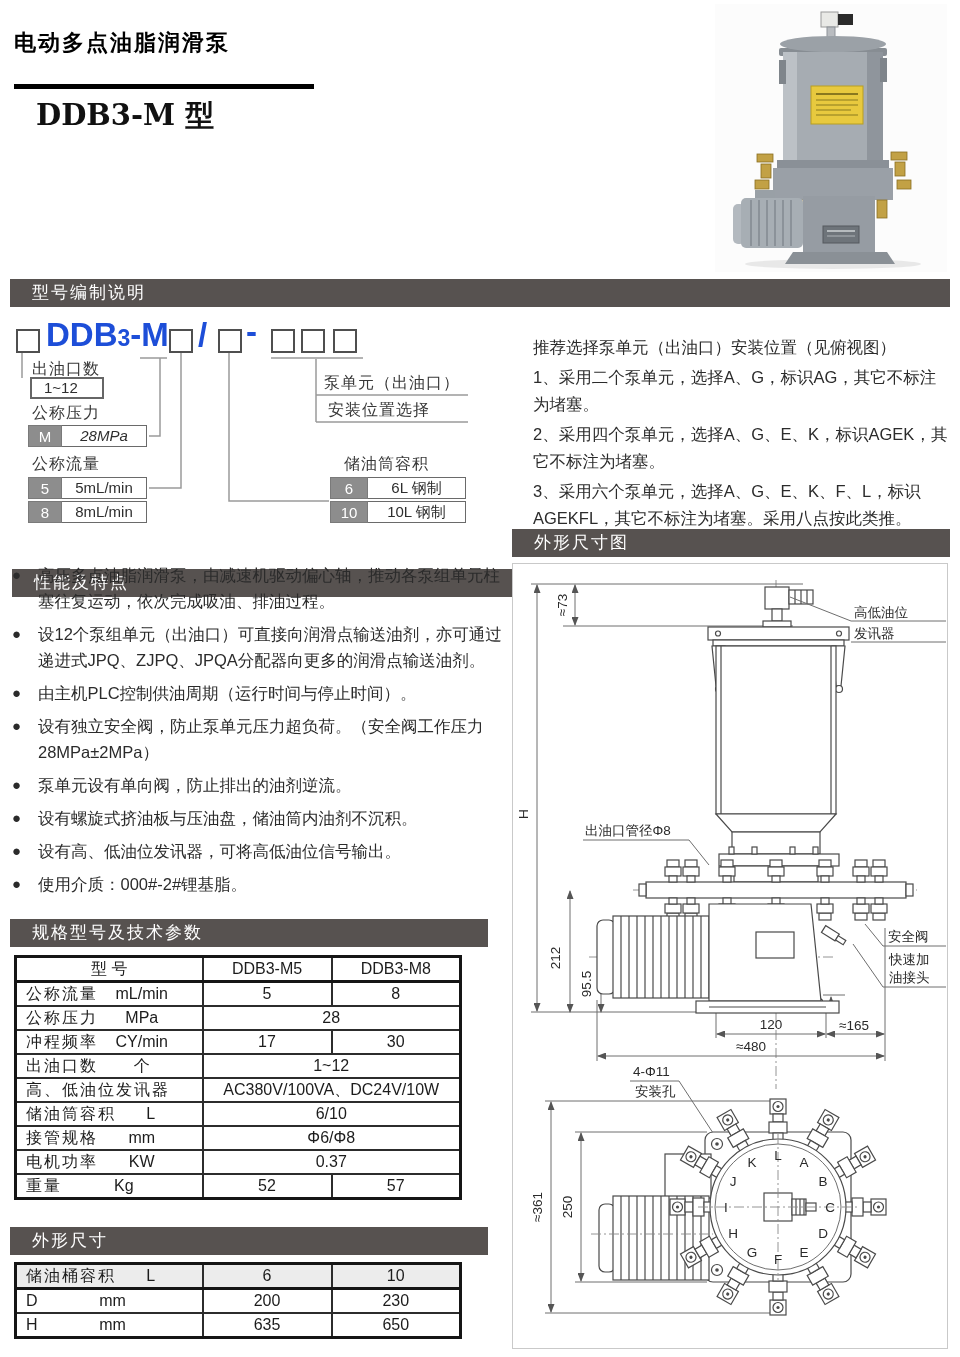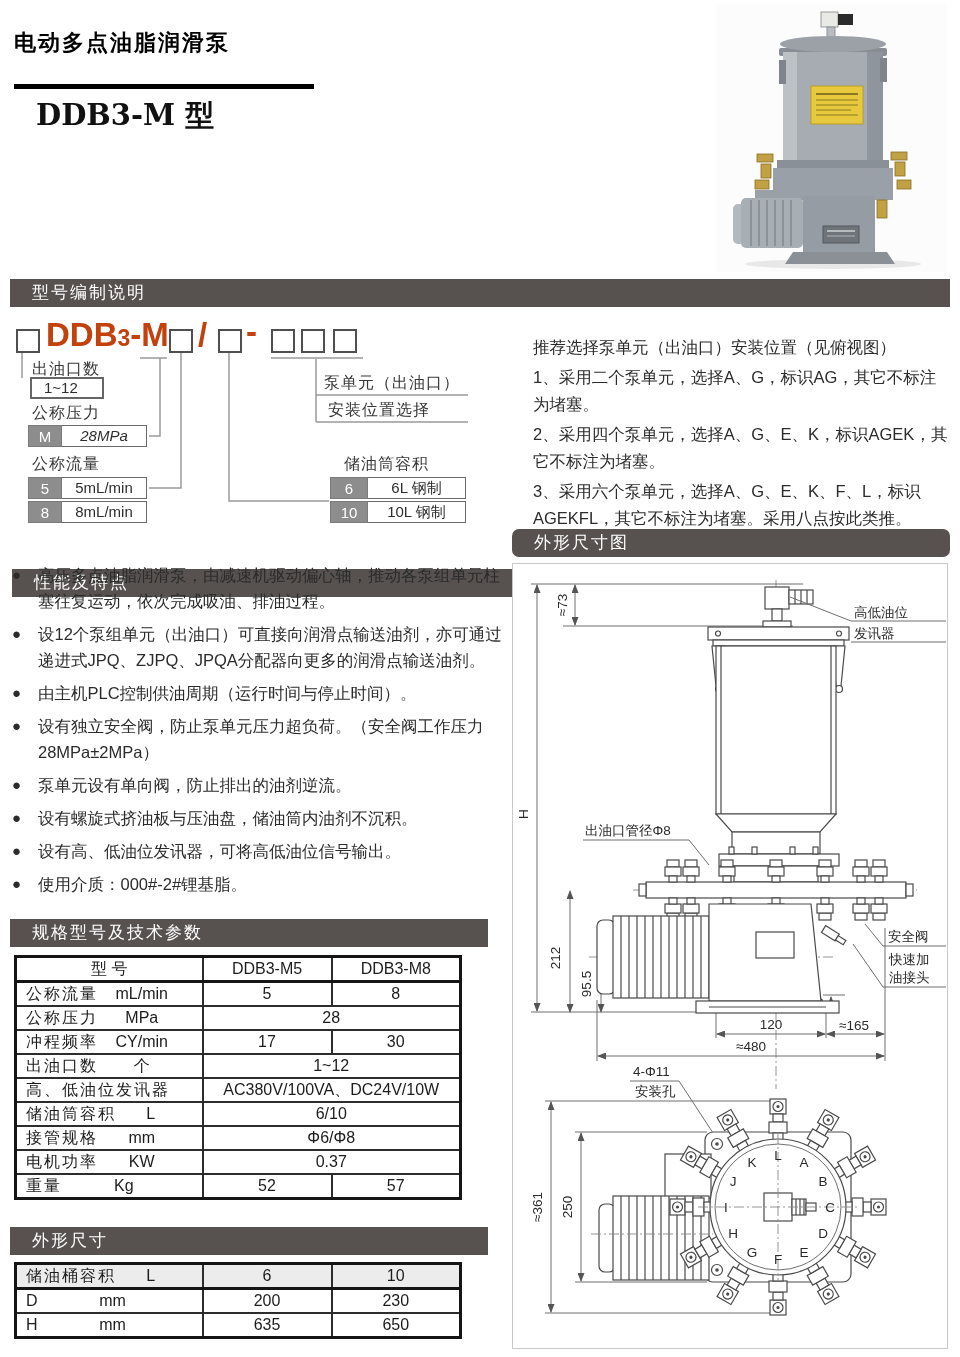--- a/index.html
+++ b/index.html
@@ -6,21 +6,21 @@
   body{font-family:"Liberation Sans","DejaVu Sans",sans-serif;color:#2e2e2e;}
   .page{position:relative;width:960px;height:1357px;background:#fff;overflow:hidden;}
   .doc-title{position:absolute;left:14px;top:28px;font-size:22px;font-weight:900;letter-spacing:2px;color:#000;}
   .title-rule{position:absolute;left:14px;top:84px;width:300px;height:5px;background:#000;}
   .doc-subtitle{position:absolute;left:36px;top:96px;font-size:29px;font-weight:700;font-family:"DejaVu Serif","Liberation Serif",serif;color:#111;}
   .bar{position:absolute;height:28px;background:#575250;color:#fff;font-size:17px;line-height:28px;padding-left:22px;letter-spacing:2px;box-sizing:border-box;}
   
   .mc{position:absolute;left:10px;top:318px;width:498px;height:216px;}
   .mc svg.lines{position:absolute;left:0;top:0;}
   .mc-box{position:absolute;width:24px;height:24px;border:2px solid #4f4f4f;background:#fff;box-sizing:border-box;}
-  .mc-big{position:absolute;font-size:33px;font-weight:600;color:#c2410c;line-height:34px;white-space:nowrap;}
+  .mc-big{position:absolute;font-size:33px;font-weight:600;color:#1d4ed8;line-height:34px;white-space:nowrap;}
   .mc-big .sub{font-size:23px;}
   .mc-lbl{position:absolute;font-size:16px;color:#373737;letter-spacing:1px;white-space:nowrap;}
   .mc-val{position:absolute;height:22px;border:2px solid #666;background:#fff;font-size:15px;line-height:18px;padding-left:12px;box-sizing:border-box;}
   .mc-row{position:absolute;display:flex;}
   .kcell{width:34px;height:22px;background:#8d8d8d;color:#fff;text-align:center;line-height:22px;font-size:15px;border:1px solid #7a7a7a;box-sizing:border-box;}
   .vcell{height:22px;background:#fff;border:1px solid #6a6a6a;border-left:none;text-align:center;line-height:20px;font-size:15px;box-sizing:border-box;}
   
   .recommend{position:absolute;left:530px;top:331px;width:424px;font-size:16.5px;line-height:27px;color:#2b2b2b;}
   .recommend p{margin:3px;}
   
@@ -189,21 +189,21 @@
   <div class="recommend">
     <p>推荐选择泵单元（出油口）安装位置（见俯视图）</p>
     <p>1、采用二个泵单元，选择A、G，标识AG，其它不标注为堵塞。</p>
     <p>2、采用四个泵单元，选择A、G、E、K，标识AGEK，其它不标注为堵塞。</p>
     <p>3、采用六个泵单元，选择A、G、E、K、F、L，标识AGEKFL，其它不标注为堵塞。采用八点按此类推。</p>
   </div>
 
   <div class="bar" style="left:12px;top:529px;width:544px;margin-top:40px;">
     <span>性能及特点</span>
   </div>
-  <div class="bar" style="left:512px;top:529px;width:438px;border-radius:7px;">
+  <div class="bar" style="left:512px;top:529px;width:438px;">
     <span>外形尺寸图</span>
   </div>
 
   <div class="features">
     <ul>
       <li><span class="blt">●</span><span>高压多点油脂润滑泵，由减速机驱动偏心轴，推动各泵组单元柱塞往复运动，依次完成吸油、排油过程。</span></li>
       <li><span class="blt">●</span><span>设12个泵组单元（出油口）可直接向润滑点输送油剂，亦可通过递进式JPQ、ZJPQ、JPQA分配器向更多的润滑点输送油剂。</span></li>
       <li><span class="blt">●</span><span>由主机PLC控制供油周期（运行时间与停止时间）。</span></li>
       <li><span class="blt">●</span><span>设有独立安全阀，防止泵单元压力超负荷。（安全阀工作压力28MPa±2MPa）</span></li>
       <li><span class="blt">●</span><span>泵单元设有单向阀，防止排出的油剂逆流。</span></li>

